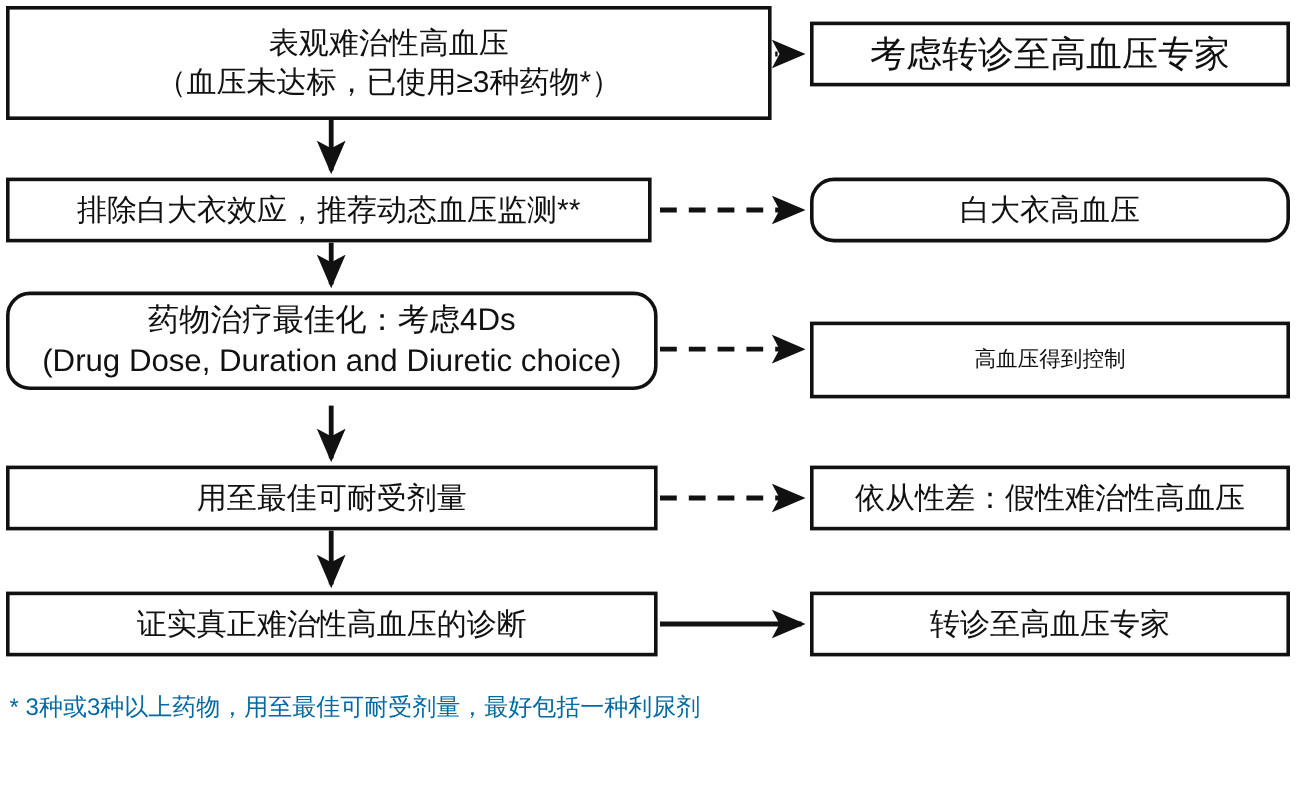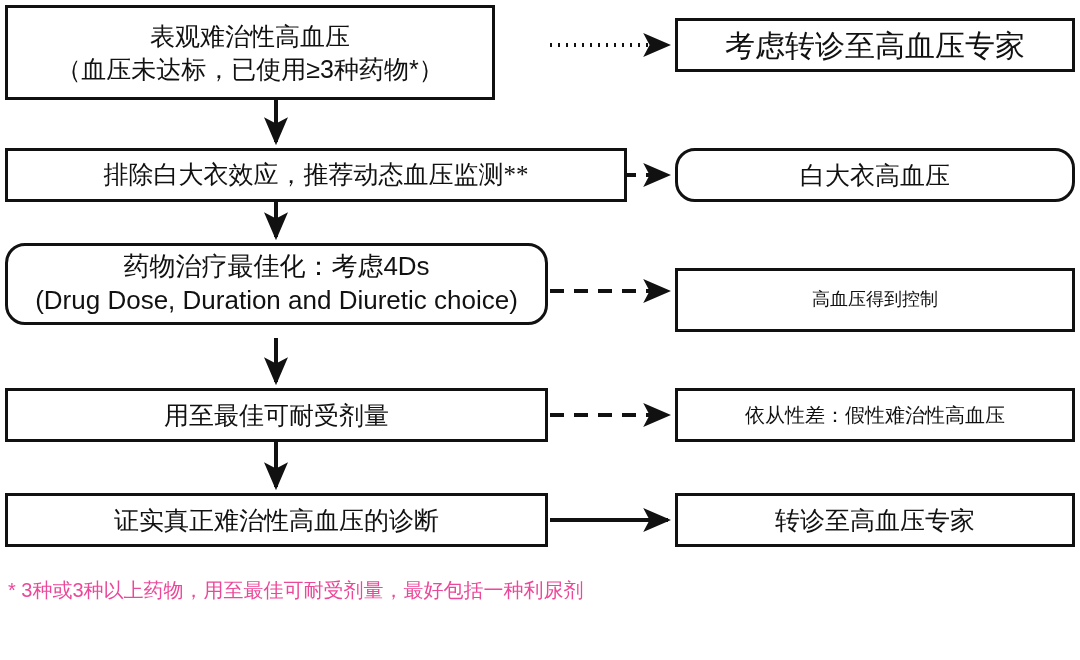--- a/index.html
+++ b/index.html
@@ -41,43 +41,43 @@
     justify-content: center;
     text-align: center;
     line-height: 1.30;
     color: #111111;
   }
   .node .line {
     display: block;
     white-space: nowrap;
   }
   
-  #node-apparent-rh   { left: 5px;  top: 5px;   width: 490px; height: 95px;  font-size: 25px; }
-  #node-exclude-wch   { left: 5px;  top: 148px; width: 622px; height: 54px;  font-size: 25px; font-family: Liberation Serif, serif; }
+  #node-apparent-rh   { left: 5px;  top: 5px;   width: 638px; height: 95px;  font-size: 25px; }
+  #node-exclude-wch   { left: 5px;  top: 148px; width: 538px; height: 54px;  font-size: 25px; }
   #node-optimize-drug { left: 5px;  top: 243px; width: 543px; height: 82px;  font-size: 26px; border-radius: 20px; }
   #node-adherence     { left: 5px;  top: 388px; width: 543px; height: 54px;  font-size: 25px; }
   #node-confirm-true  { left: 5px;  top: 493px; width: 543px; height: 54px;  font-size: 25px; }
   
   #node-consider-ref  { left: 675px; top: 18px;  width: 400px; height: 54px; font-size: 30px; }
   #node-wch           { left: 675px; top: 148px; width: 400px; height: 54px; font-size: 25px; border-radius: 20px; }
   #node-bp-controlled { left: 675px; top: 268px; width: 400px; height: 64px; font-size: 18px; }
   #node-poor-adh      { left: 675px; top: 388px; width: 400px; height: 54px; font-size: 25px; }
   #node-refer         { left: 675px; top: 493px; width: 400px; height: 54px; font-size: 25px; }
-  #node-poor-adh { font-size: 20px; }
+  #node-poor-adh { font-size: 25px; }
   
   .footnotes {
     position: absolute;
     left: 8px;
     top: 575px;
     width: 1060px;
   }
   .footnote {
     font-size: 20px;
     line-height: 1.55;
-    color: #ec4899;
+    color: #0369a1;
     white-space: nowrap;
     margin: 0;
     padding: 0;
   }
 </style>
 </head>
 <body>
 
 <div id="flow-root">
 

